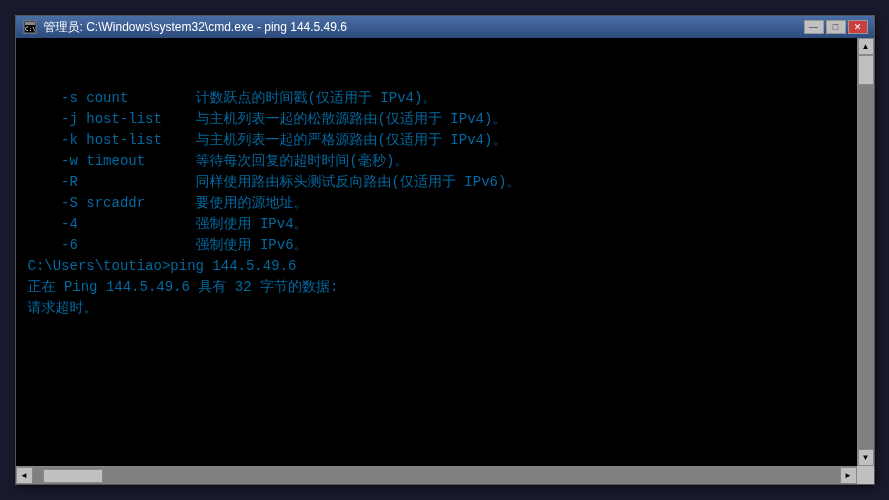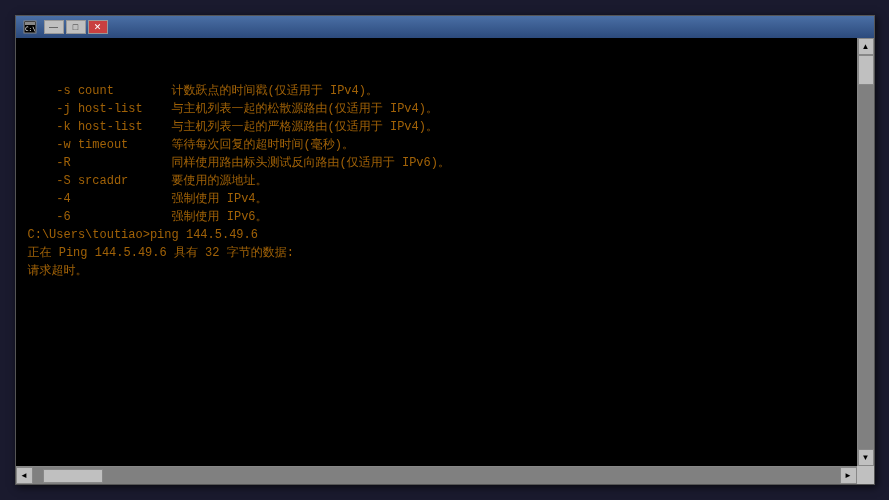--- a/index.html
+++ b/index.html
@@ -80,23 +80,23 @@
 
     .terminal-body {
       background: #000000;
       flex: 1;
       padding: 8px 12px;
       overflow: hidden;
       position: relative;
     }
 
     .terminal-content {
-      color: #a16207;
+      color: #0369a1;
       font-family: 'Courier New', 'SimSun', monospace;
-      font-size: 12px;
+      font-size: 14px;
       line-height: 1.5;
       white-space: pre;
     }
 
     .scrollbar-right {
       position: absolute;
       right: 0;
       top: 0;
       bottom: 18px;
       width: 17px;
@@ -187,20 +187,21 @@
 <div class="window">
 
   <div class="title-bar">
     <div class="title-bar-icon">
       <svg viewBox="0 0 14 14" fill="none">
         <rect x="1" y="1" width="12" height="12" fill="#000" stroke="#888" stroke-width="1"></rect>
         <rect x="2" y="2" width="10" height="3" fill="#888"></rect>
         <text x="2" y="11" font-size="6" fill="white" font-family="monospace">C:\</text>
       </svg>
     </div>
+    <span class="title-bar-text">管理员: C:\Windows\system32\cmd.exe - ping  144.5.49.6</span>
     <div class="title-bar-buttons">
       <div class="tb-btn minimize">—</div>
       <div class="tb-btn maximize">□</div>
       <div class="tb-btn close">✕</div>
     </div>
   </div>
 
   <div class="terminal-body">
     <div class="terminal-content">
     <div>    -s count        计数跃点的时间戳(仅适用于 IPv4)。</div><div>    -j host-list    与主机列表一起的松散源路由(仅适用于 IPv4)。</div><div>    -k host-list    与主机列表一起的严格源路由(仅适用于 IPv4)。</div><div>    -w timeout      等待每次回复的超时时间(毫秒)。</div><div>    -R              同样使用路由标头测试反向路由(仅适用于 IPv6)。</div><div>    -S srcaddr      要使用的源地址。</div><div>    -4              强制使用 IPv4。</div><div>    -6              强制使用 IPv6。</div><div></div><div></div><div>C:\Users\toutiao&gt;ping 144.5.49.6</div><div></div><div>正在 Ping 144.5.49.6 具有 32 字节的数据:</div><div>请求超时。</div></div>

